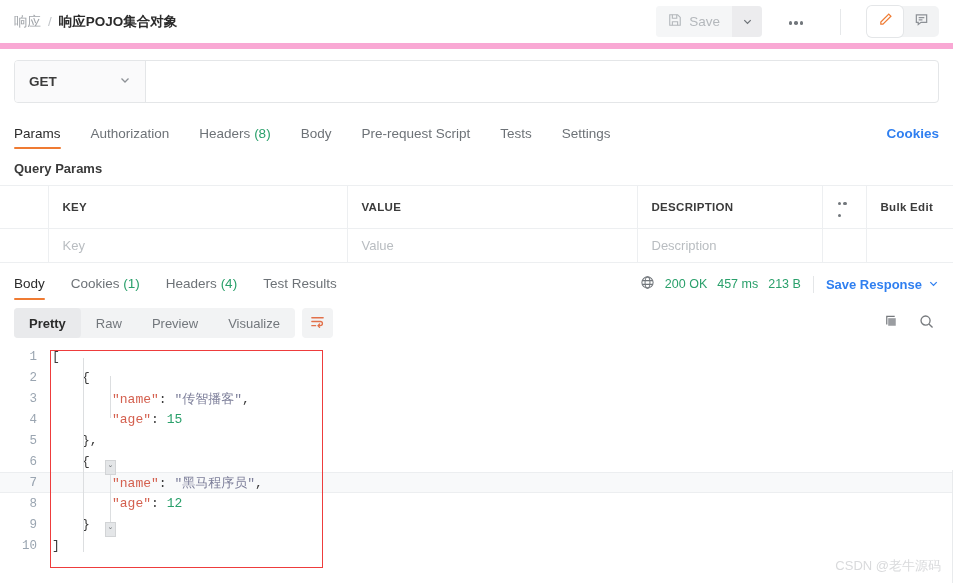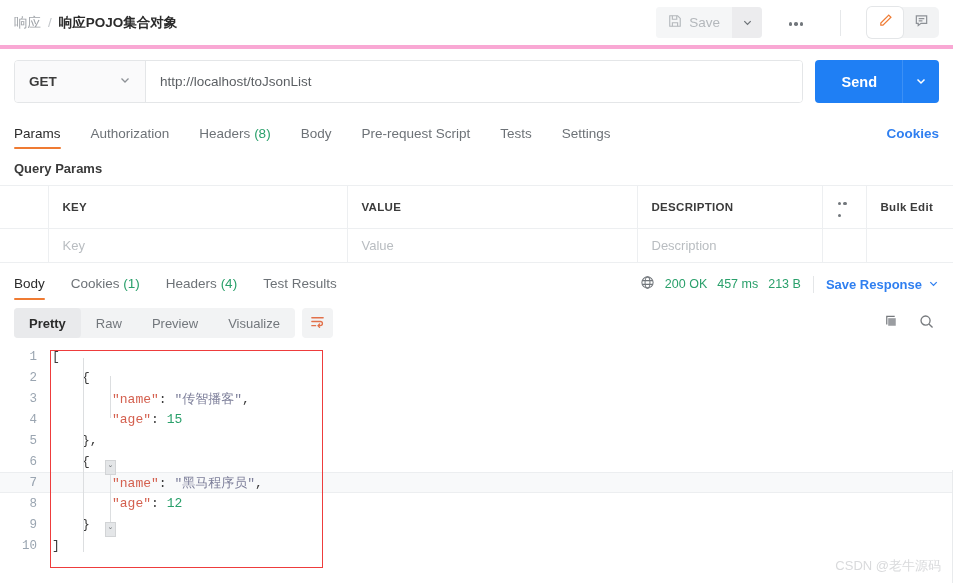--- a/index.html
+++ b/index.html
@@ -7,21 +7,21 @@
     width: 953px; height: 583px;
     background: #ffffff;
     font-family: "Liberation Sans", sans-serif;
     color: #2e2e2e;
     overflow: hidden;
   }
   #app { position: relative; width: 953px; height: 583px; background: #fff; }
 
   
   .header {
-    height: 49px; border-bottom: 4px solid #f9a8d4;
+    height: 49px; border-bottom: 6px solid #f9a8d4;
     display: flex; align-items: center; padding: 0 14px;
     position: relative;
   }
   .breadcrumb { display: flex; align-items: center; font-size: 13.5px; }
   .bc-parent { color: #9fa3a8; }
   .bc-sep { color: #c2c6ca; margin: 0 7px; }
   .bc-current { color: #2b2b2b; font-weight: bold; }
 
   .header-right { margin-left: auto; display: flex; align-items: center; gap: 16px; }
   .save-group {
@@ -231,32 +231,20 @@
       </div>
     </div>
   </div>
 
   <div class="urlbar-row">
     <div class="url-wrap">
       <div class="method">
         <span>GET</span>
         <span>
           <svg width="12" height="12" viewBox="0 0 12 12" fill="none" stroke="#8d9196" stroke-width="1.3">
-              <path d="M2.5 4.5L6 8l3.5-3.5"></path>
-            </svg>
-        </span>
-      </div>
-      <input class="url-input" type="text" value="http://localhost/toJsonList" style="">
-    </div>
-    <div class="send-btn">
-      <div class="send-label">Send</div>
-      <div class="send-sep"></div>
-      <div class="send-caret">
-        <span>
-          <svg width="12" height="12" viewBox="0 0 12 12" fill="none" stroke="#ffffff" stroke-width="1.5">
               <path d="M2.5 4.5L6 8l3.5-3.5"></path>
             </svg>
         </span>
       </div>
     </div>
   </div>
 
   <div class="req-tabs">
     <div class="tab active">
       <span>Params</span>

